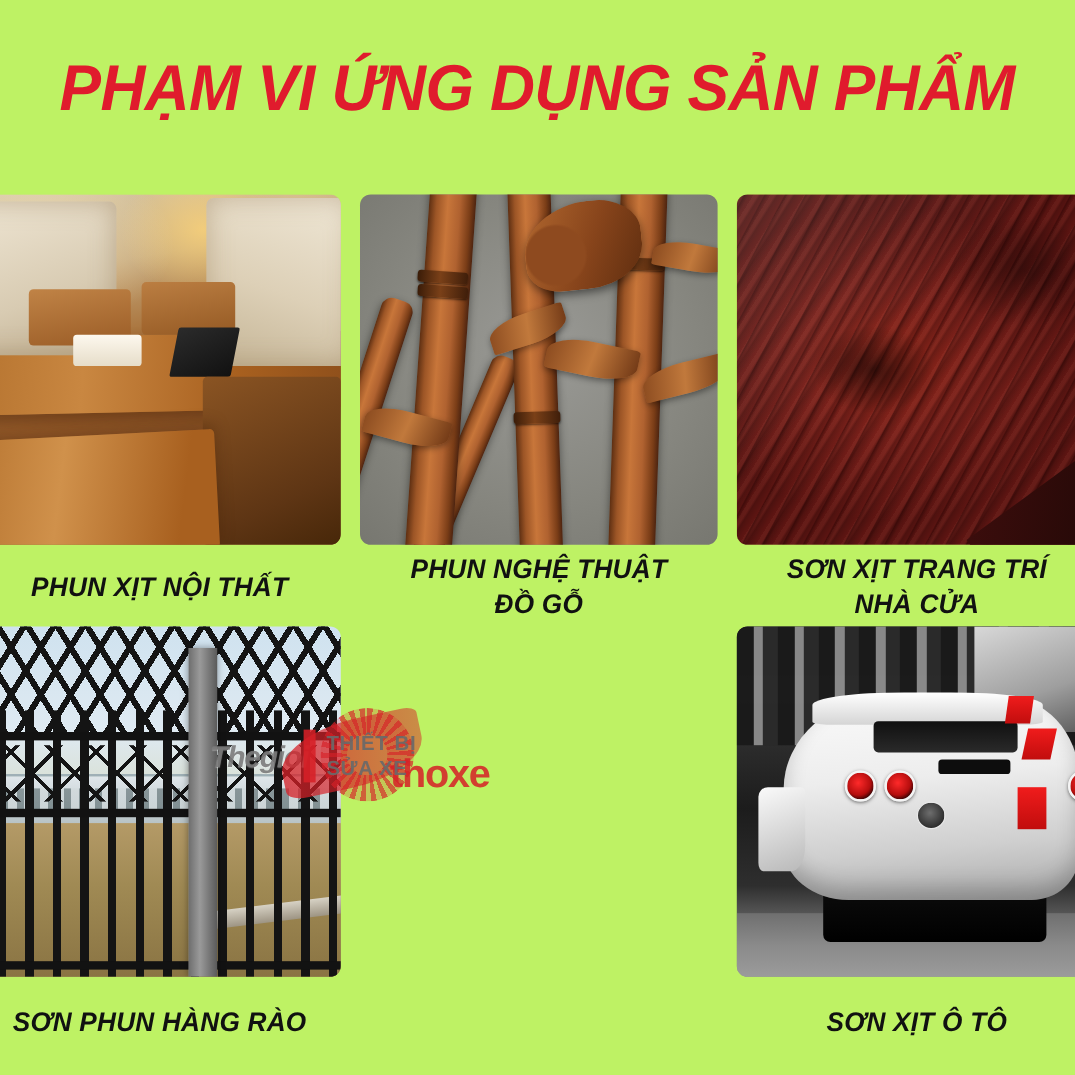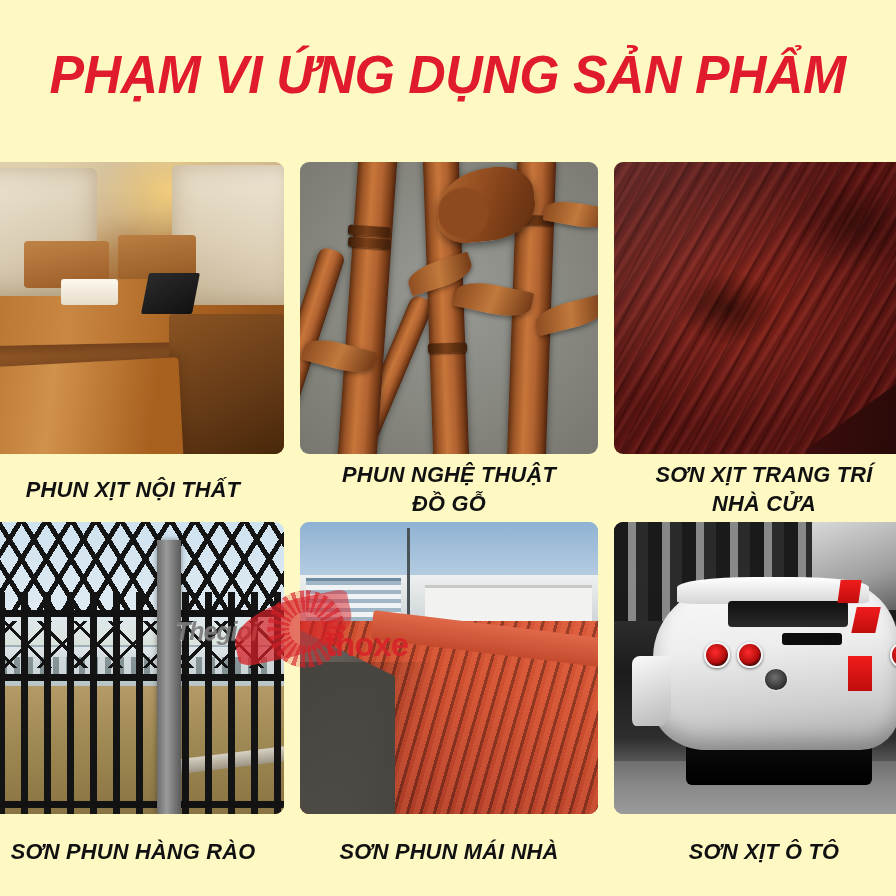--- a/index.html
+++ b/index.html
@@ -3,21 +3,21 @@
 <meta charset="utf-8">
 <style>
   * { margin:0; padding:0; box-sizing:border-box; }
   html,body {
     width:896px; height:896px;
     background:#ffffff;
     font-family:"Liberation Sans", sans-serif;
     overflow:hidden;
   }
 
-  .page { position:relative; width:896px; height:896px; background:#fef9c3; }
+  .page { position:relative; width:896px; height:896px; background:#bef264; }
 
   
   .title-bar {
     position:absolute; left:0; top:46px; width:896px;
     text-align:center;
   }
   .title-text {
     display:inline-block;
     font-family:"Liberation Sans", sans-serif;
     font-weight:bold;
@@ -526,34 +526,20 @@
           <div class="fence-rail r1"></div>
           <div class="fence-rail r2"></div>
           <div class="fence-rail r3"></div>
           <div class="fence-post"></div>
         </div>
         <div class="caption cap-bottom-1line">
           <div>SƠN PHUN HÀNG RÀO</div>
         </div>
       </div>
 
-      <div class="cell cell-c2">
-        <div class="photo ph-roof">
-          <div class="roof-sky"></div>
-          <div class="roof-city"></div>
-          <div class="roof-pole"></div>
-          <div class="roof-main"></div>
-          <div class="roof-ridge"></div>
-          <div class="roof-parapet"></div>
-          <div class="roof-shadow"></div>
-        </div>
-        <div class="caption cap-bottom-1line">
-          <div>SƠN PHUN MÁI NHÀ</div>
-        </div>
-      </div>
 
       <div class="cell cell-c3">
         <div class="photo ph-car">
           <div class="car-bg"></div>
           <div class="car-bg2"></div>
           <div class="car-floor"></div>
           <div class="car-under"></div>
           <div class="car-body"></div>
           <div class="car-wing"></div>
           <div class="car-window"></div>
@@ -574,14 +560,21 @@
     </div>
   </div>
 
   <div class="watermark">
     <span class="wm-text">Thegioi</span>
     <span class="wm-swoosh"></span>
     <span class="wm-logo"></span>
     <span class="wm-tail">thoxe</span>
   </div>
 
+  <div class="wm-right">
+    <span class="wm-bar"></span>
+    <span class="wm-sub">
+      <span>THIẾT BỊ</span><br>
+      <span>SỬA XE</span>
+    </span>
+  </div>
 
 </div>
 
 </body></html>

